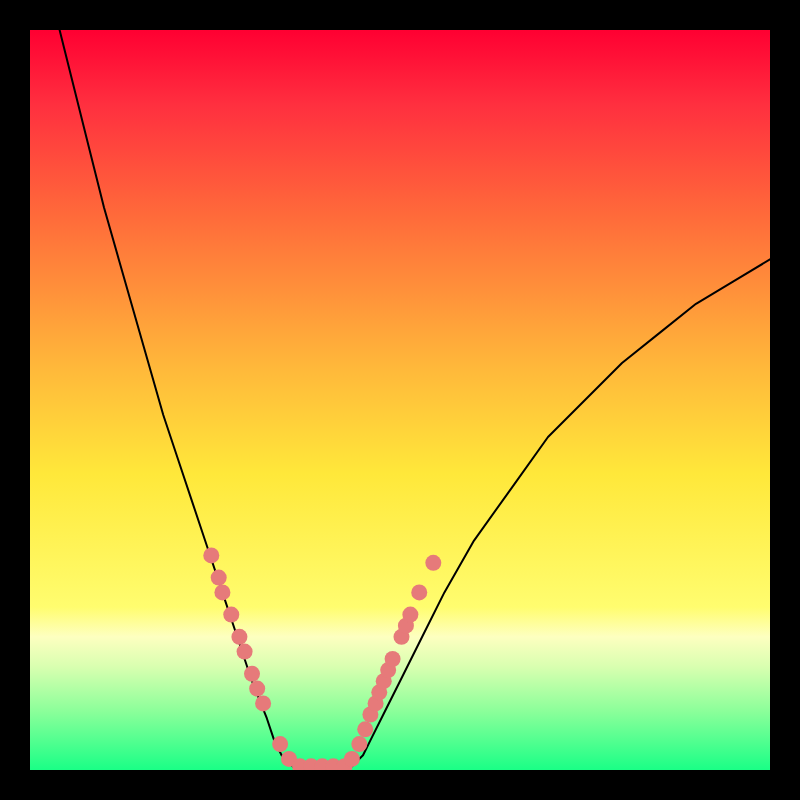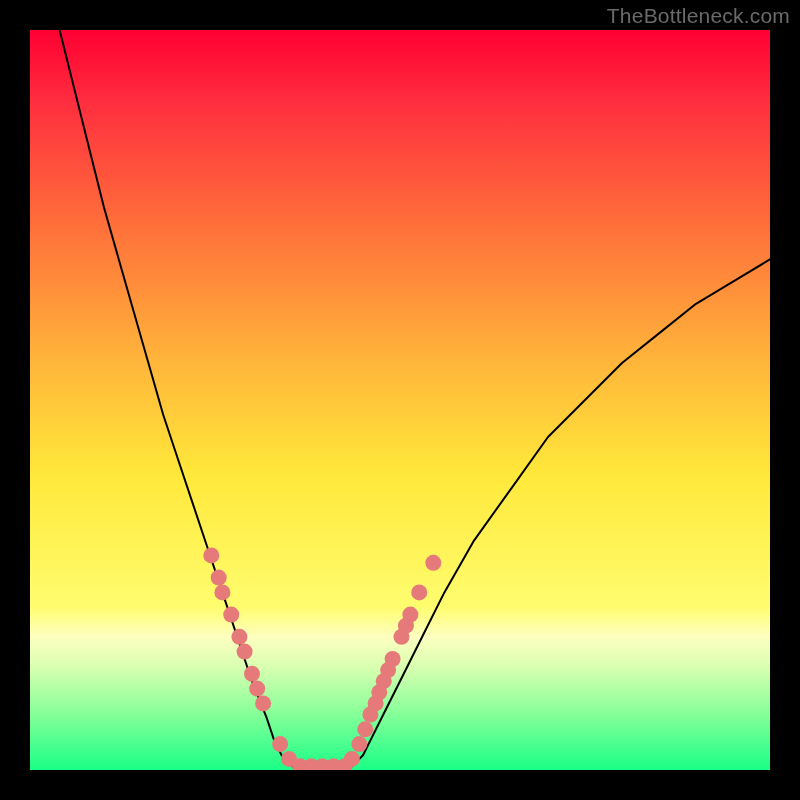--- a/index.html
+++ b/index.html
@@ -44,21 +44,20 @@
     display: block;
   }
   .grad-rect {
     
   }
 </style>
 </head>
 <body>
 
 <div class="stage">
-  <div class="watermark">TheBottleneck.com</div>
 
   <div class="plot-outer">
     <svg class="plot" viewBox="0 0 740 740">
       <defs>
         <linearGradient id="bg-grad" x1="0" y1="0" x2="0" y2="1">
             <stop offset="0.0%" stop-color="#ff0032"></stop>
             <stop offset="10.0%" stop-color="#ff2f3f"></stop>
             <stop offset="25.0%" stop-color="#ff6a3a"></stop>
             <stop offset="45.0%" stop-color="#ffb63a"></stop>
             <stop offset="60.0%" stop-color="#ffe83a"></stop>

